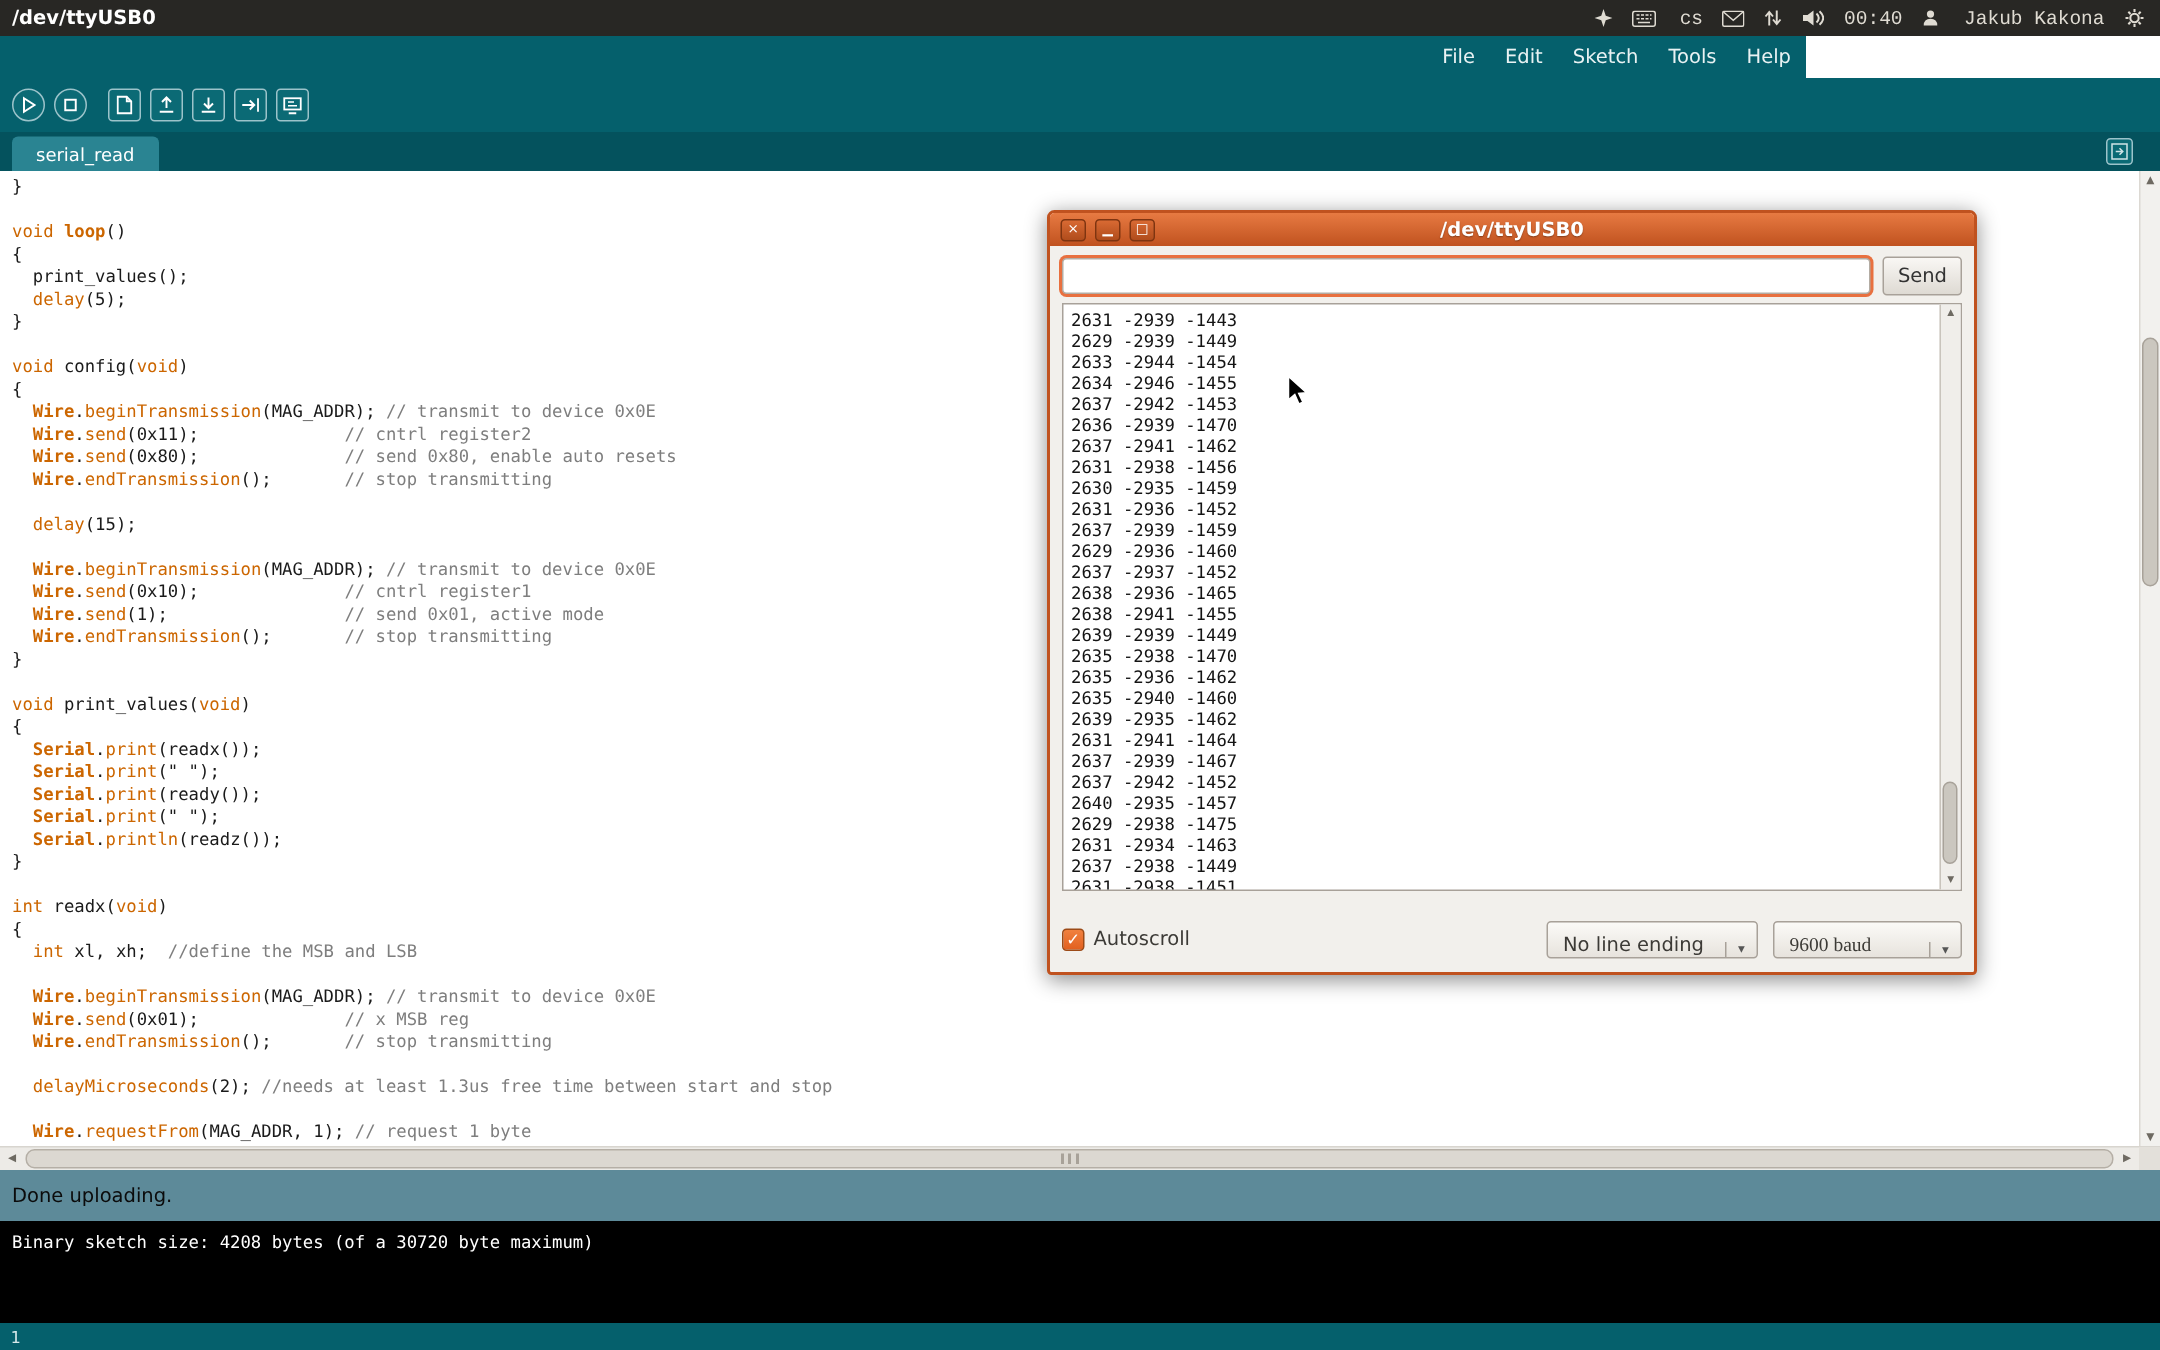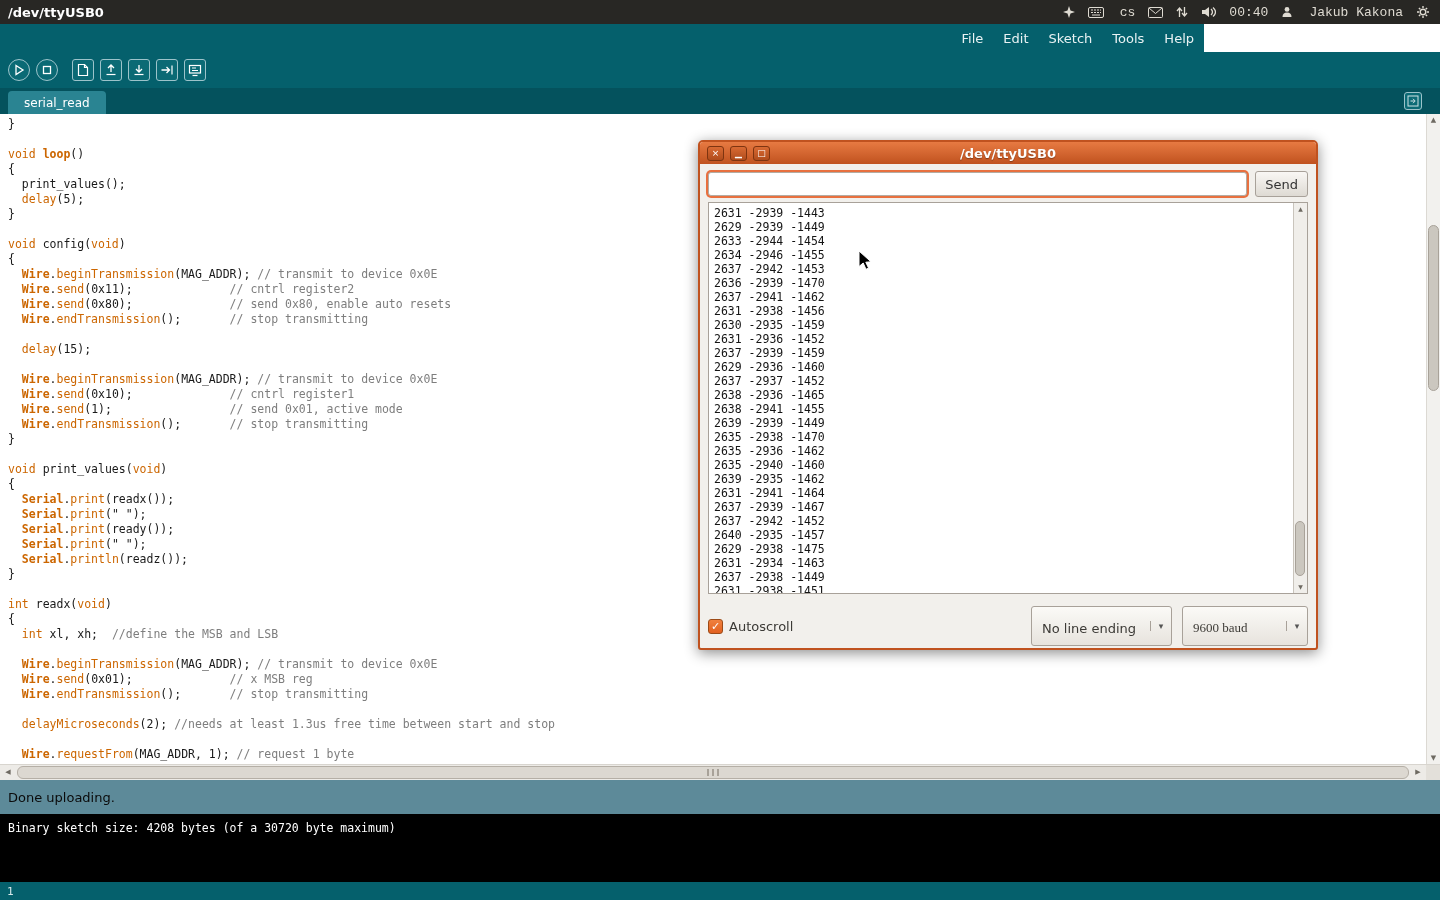--- a/index.html
+++ b/index.html
@@ -105,22 +105,22 @@
   .sm-sb-arrow { width:100%; height:12px; font-size:6px; color:#6e6a62; text-align:center; line-height:12px; }
   .sm-sb-arrow.bottom { position:absolute; bottom:0; }
   .sm-thumb { position:absolute; bottom:17px; left:1px; width:10px; height:55px;
               background:#cbc7bf; border:1px solid #a8a299; border-radius:5px; }
   .sm-bottom { position:absolute; left:8px; right:8px; bottom:9px; height:26px;
                display:flex; align-items:center; }
   .checkbox { width:15px; height:15px; border:1px solid #9c4a17; border-radius:3px;
               background:linear-gradient(#f0813f,var(--checkbox-orange,#e2601f));
               color:#fff; font-size:11px; line-height:13px; text-align:center; margin-right:6px; }
   .sm-label { font-size:13px; color:#3c3a36; }
-  .dd { display:flex; height:40px; border:1px solid #a8a199; border-radius:3px;
-        background:linear-gradient(#fbfaf7,#e7e3dd); align-items:center; }
+  .dd { display:flex; height:25px; border:1px solid #a8a199; border-radius:3px;
+        background:linear-gradient(#fbfaf7,#e7e3dd); align-items:flex-end; }
   .dd-text { padding:4px 10px 0 10px; font-size:13px; color:#3c3a36; flex:1; white-space:nowrap; }
   .dd-arrow { width:21px; border-left:1px solid #a8a199; display:flex; align-items:center;
               justify-content:center; font-size:9px; color:#555; }
   .dd.line-ending { margin-left:auto; width:141px; }
   .dd.baud { margin-left:10px; width:126px;font-family:Liberation Serif, serif; }
 
   #cursor { position:absolute; left:858px; top:250px; z-index:50; }
 </style>
 </head>
 <body>

